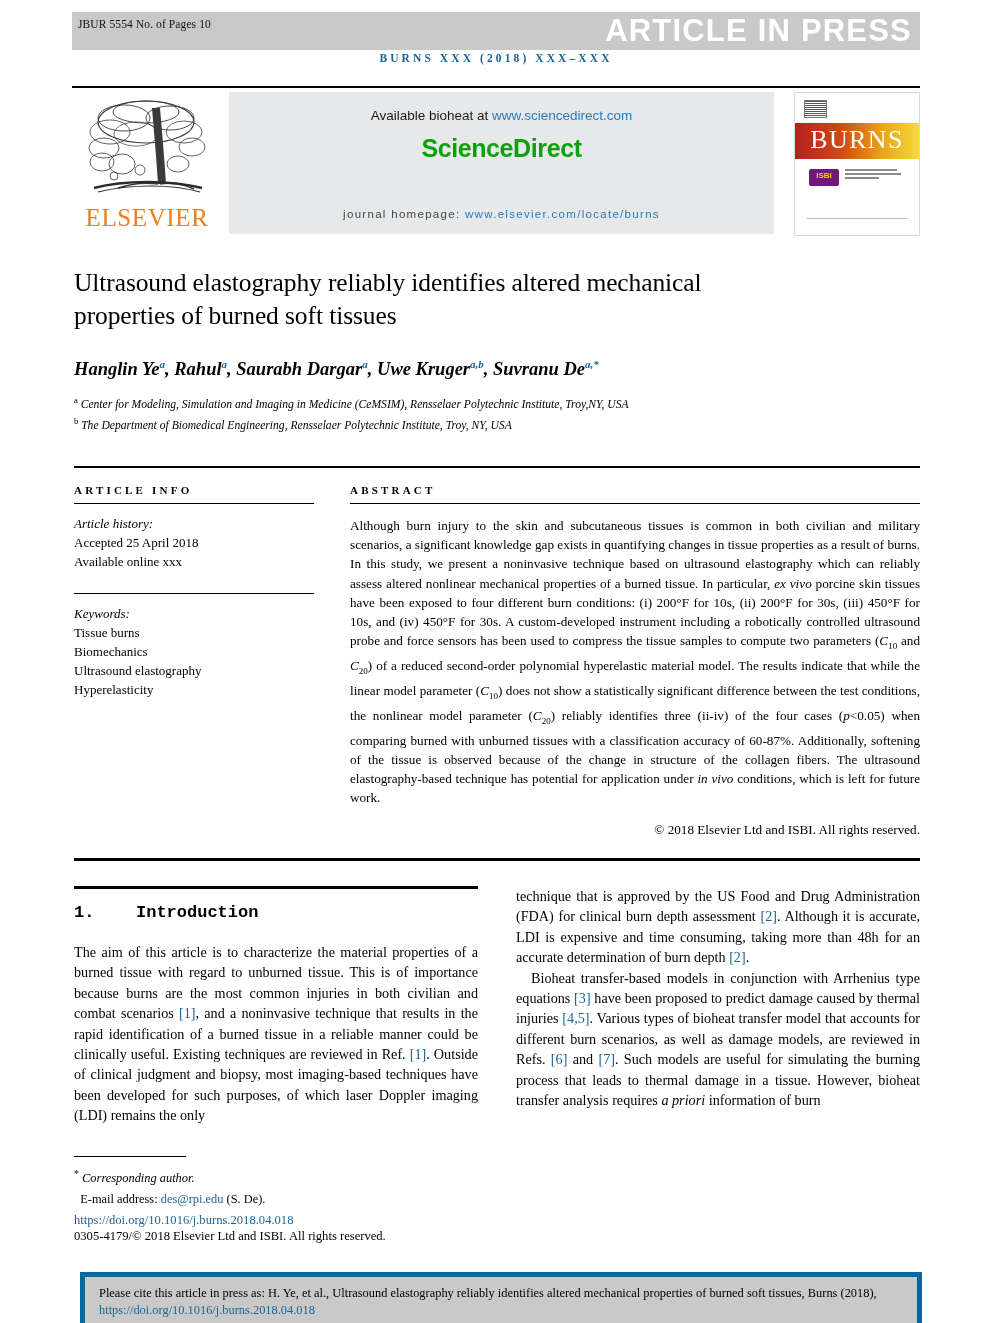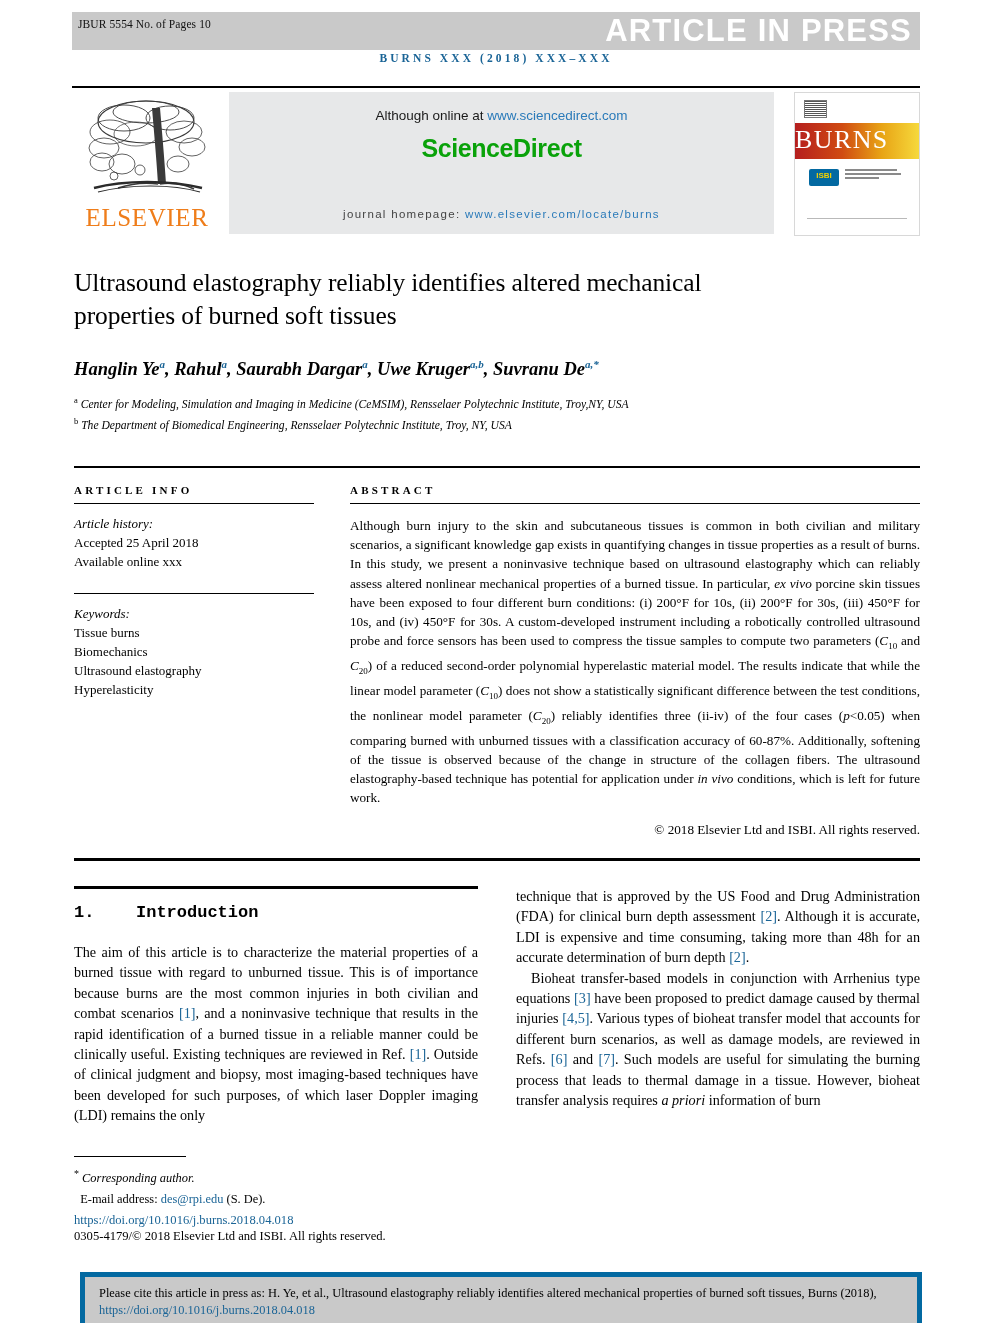--- a/index.html
+++ b/index.html
@@ -155,30 +155,31 @@
   .cover-band {
     position: absolute;
     left: 0; top: 30px;
     width: 124px; height: 36px;
     background: linear-gradient(to right, #b51f1f 0%, #d04b12 38%, #e8a415 70%, #f6d93c 100%);
   }
   .cover-burns {
     position: absolute;
     left: 0; top: 32px;
     width: 124px;
+    text-align: center;
     font-family: "Liberation Serif", serif;
     font-size: 26px;
     color: #ffffff;
     letter-spacing: 1.4px;
   }
   .cover-isbi {
     position: absolute;
     left: 14px; top: 76px;
     width: 30px; height: 17px;
-    background: #0369a1;
+    background: #701a75;
     border-radius: 2px;
   }
   .cover-isbi-t {
     position: absolute;
     left: 0; top: 2px; width: 30px;
     text-align: center;
     font-family: "Liberation Sans", sans-serif;
     font-size: 8px;
     font-weight: bold;
     color: #f5d000;
@@ -407,21 +408,21 @@
           <ellipse cx="104" cy="72" rx="11" ry="8" fill="none" stroke="#3a3a3a" stroke-width=".8"></ellipse>
           <circle cx="66" cy="78" r="5" fill="none" stroke="#3a3a3a" stroke-width=".8"></circle>
           <circle cx="40" cy="84" r="4" fill="none" stroke="#3a3a3a" stroke-width=".8"></circle>
         </g>
       </svg>
       <div class="elsevier-word">ELSEVIER</div>
     </div>
 
     <div class="sd-box">
       <div class="sd-avail">
-        <span>Although online at </span><span class="url">www.sciencedirect.com</span>
+        <span>Available bioheat at </span><span class="url">www.sciencedirect.com</span>
       </div>
       <div class="sd-logo">ScienceDirect</div>
       <div class="sd-home">
         <span>journal homepage: </span><span class="url">www.elsevier.com/locate/burns</span>
       </div>
     </div>
 
     <div class="cover">
       <div class="cover-stamp"></div>
       <div class="cover-band"></div>

